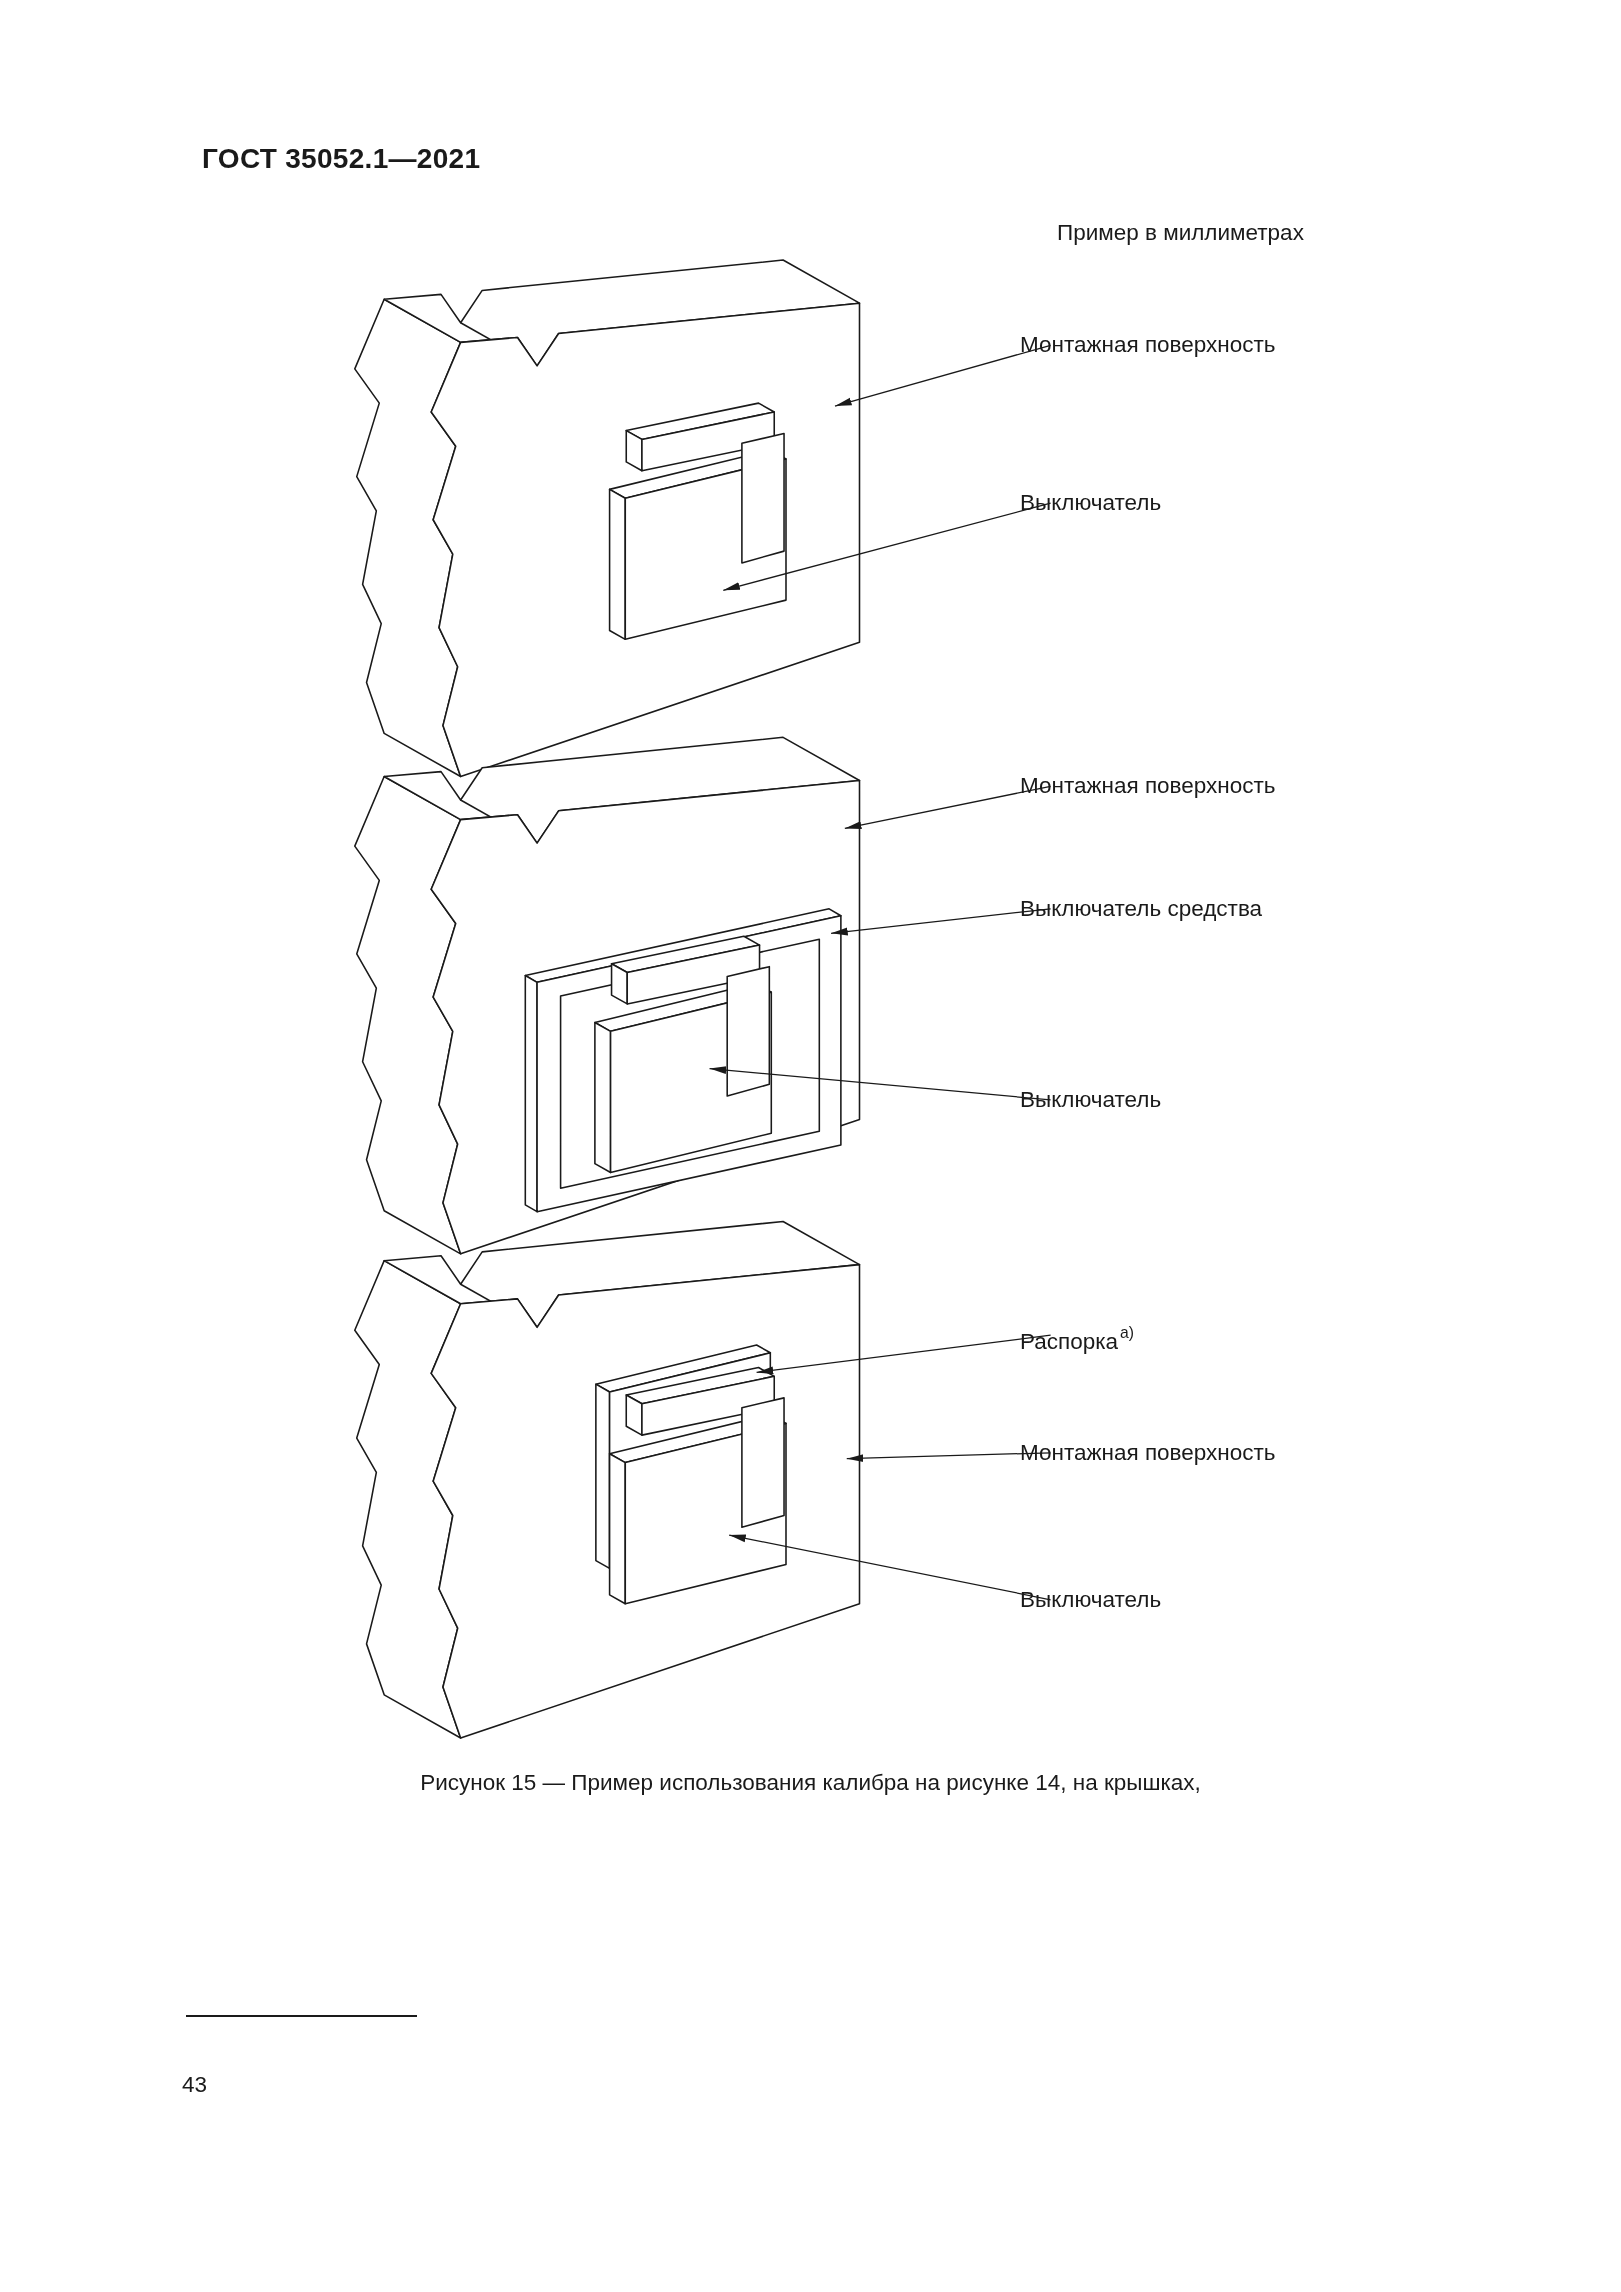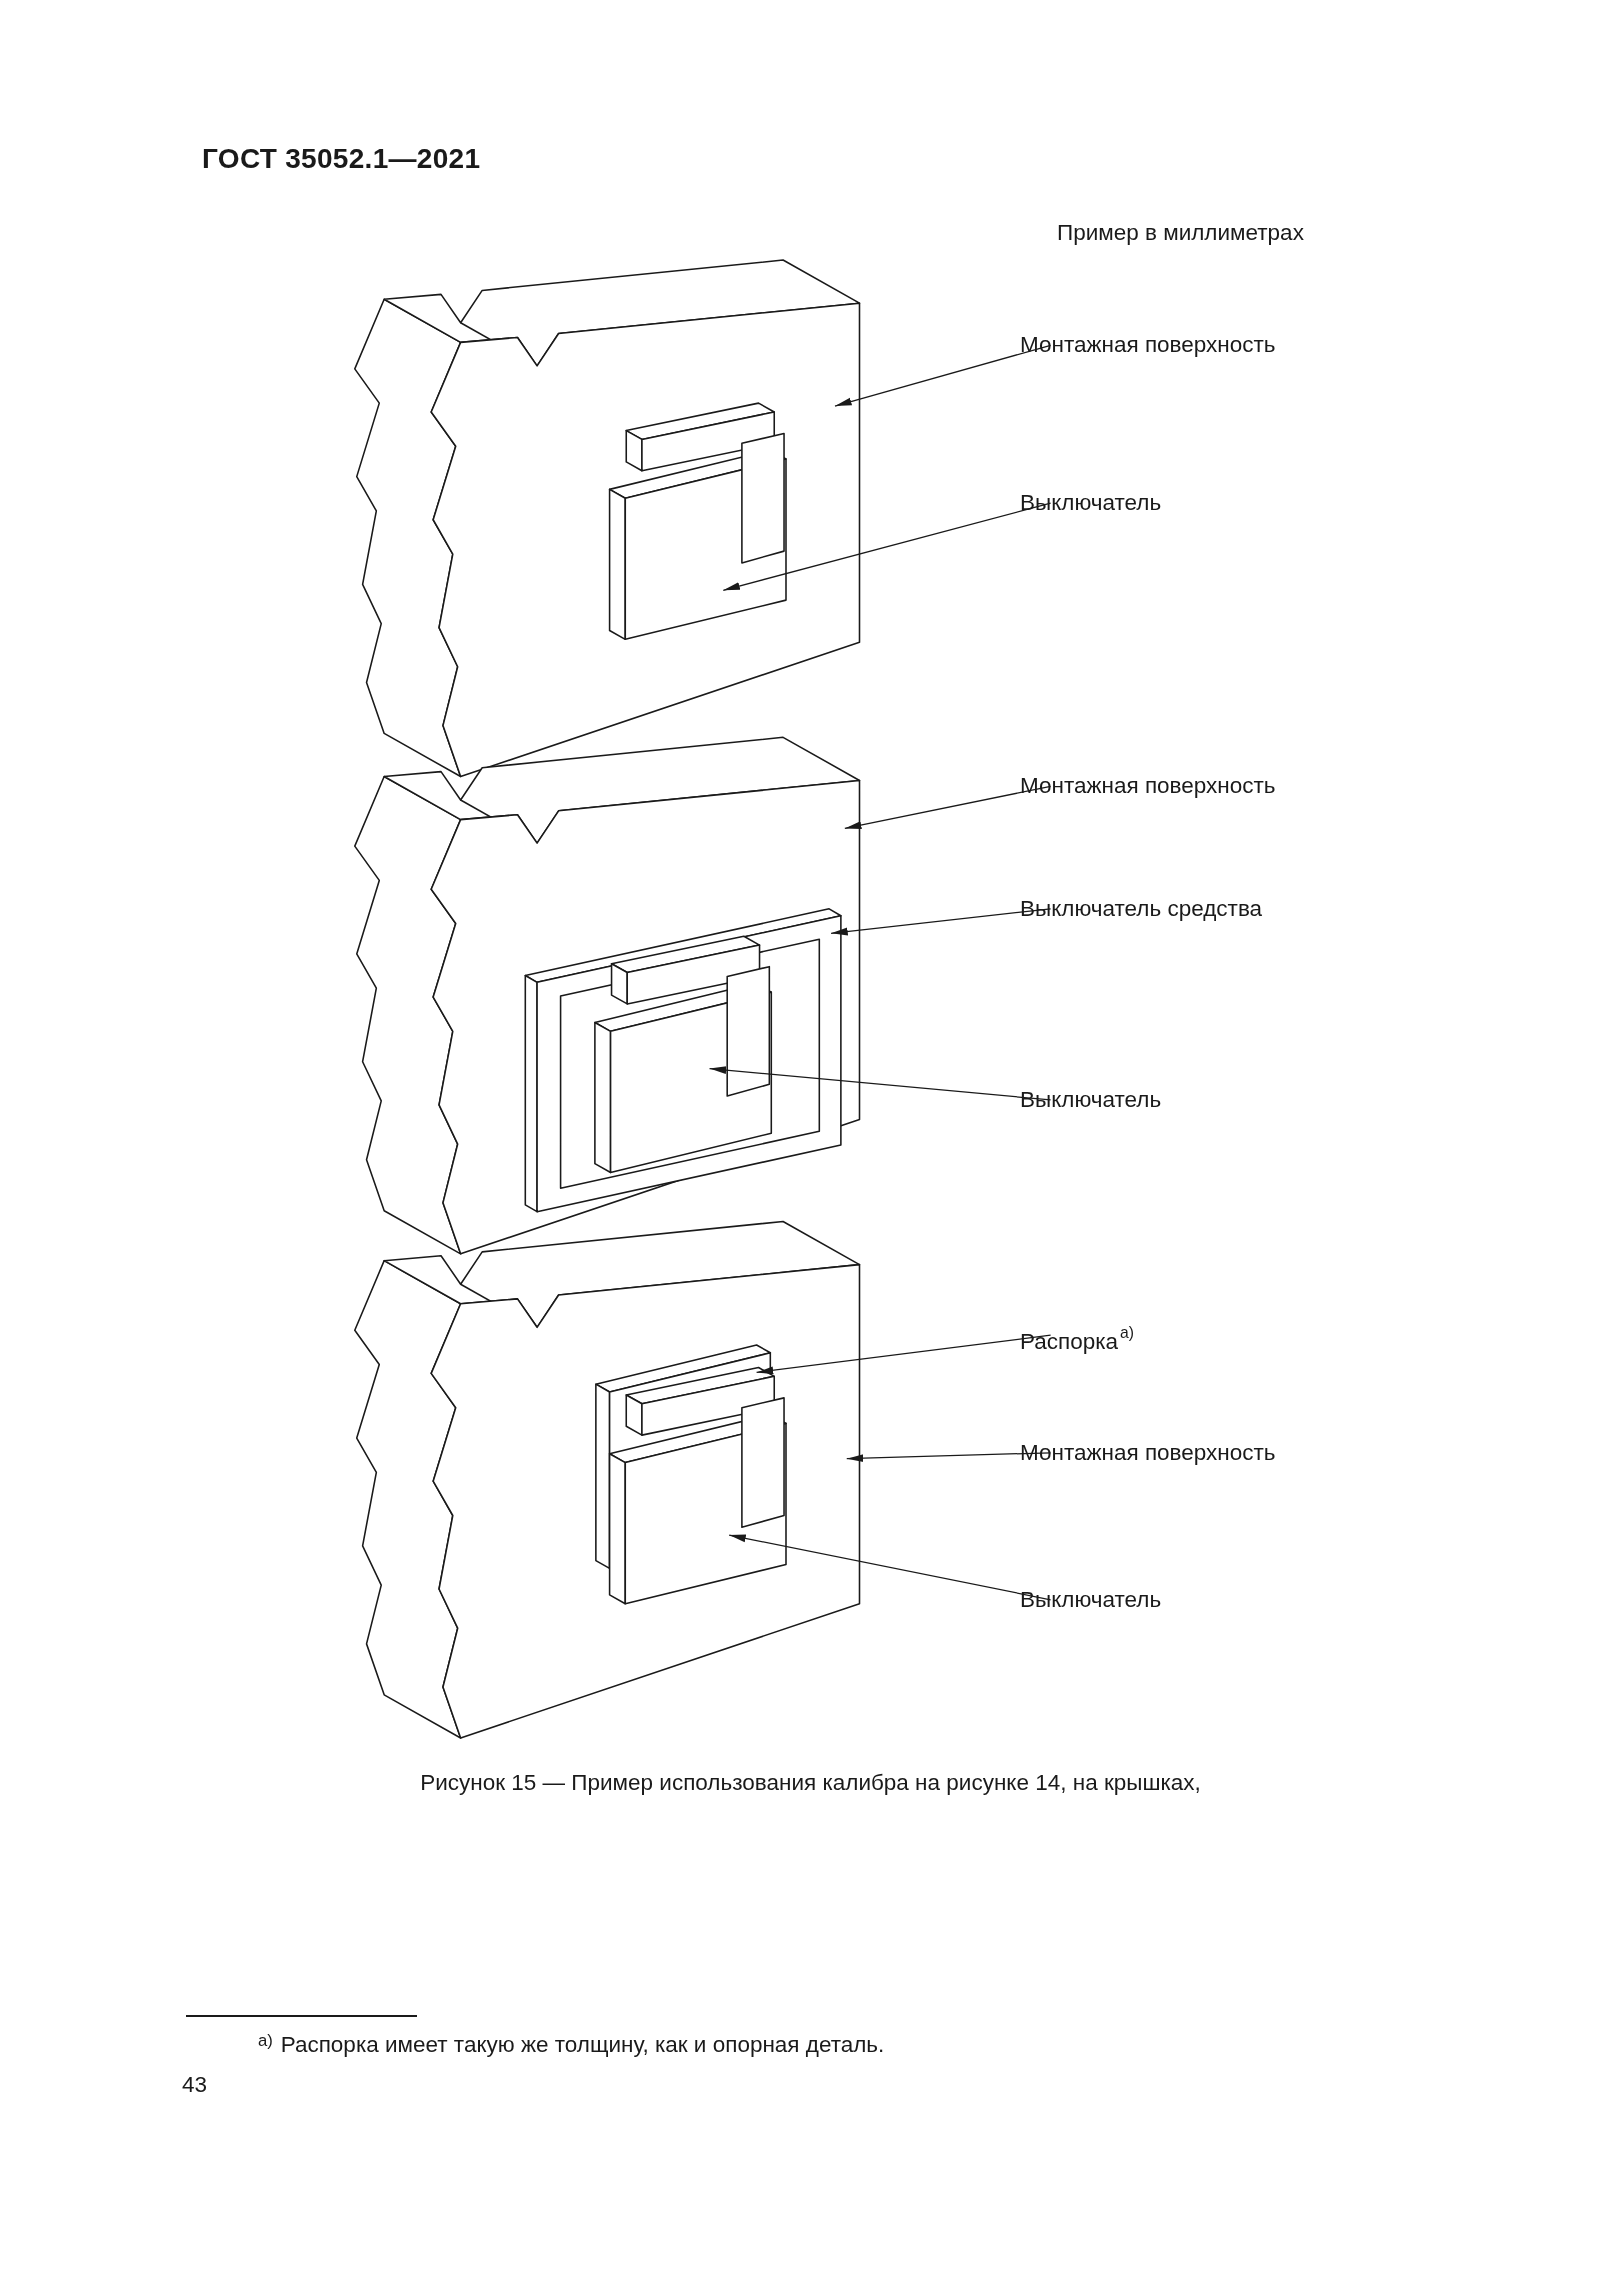--- a/index.html
+++ b/index.html
@@ -117,17 +117,16 @@
 
   <div class="lbl" style="top:1323px"><span>Распорка</span><sup>а)</sup></div>
   <div class="lbl" style="top:1441px">Монтажная поверхность</div>
   <div class="lbl" style="top:1588px">Выключатель</div>
 
   <div class="caption">
     <div>Рисунок 15 — Пример использования калибра на рисунке 14, на крышках,</div>
   </div>
 
   <div class="footnote-rule"></div>
-  <div class="footnote"><span class="fn-marker">а)</span><span>Распорка имеет такую же толщину, как и опорная деталь.</span></div>
 
   <div class="page-number">43</div>
 </div>
 
 
 </body></html>

